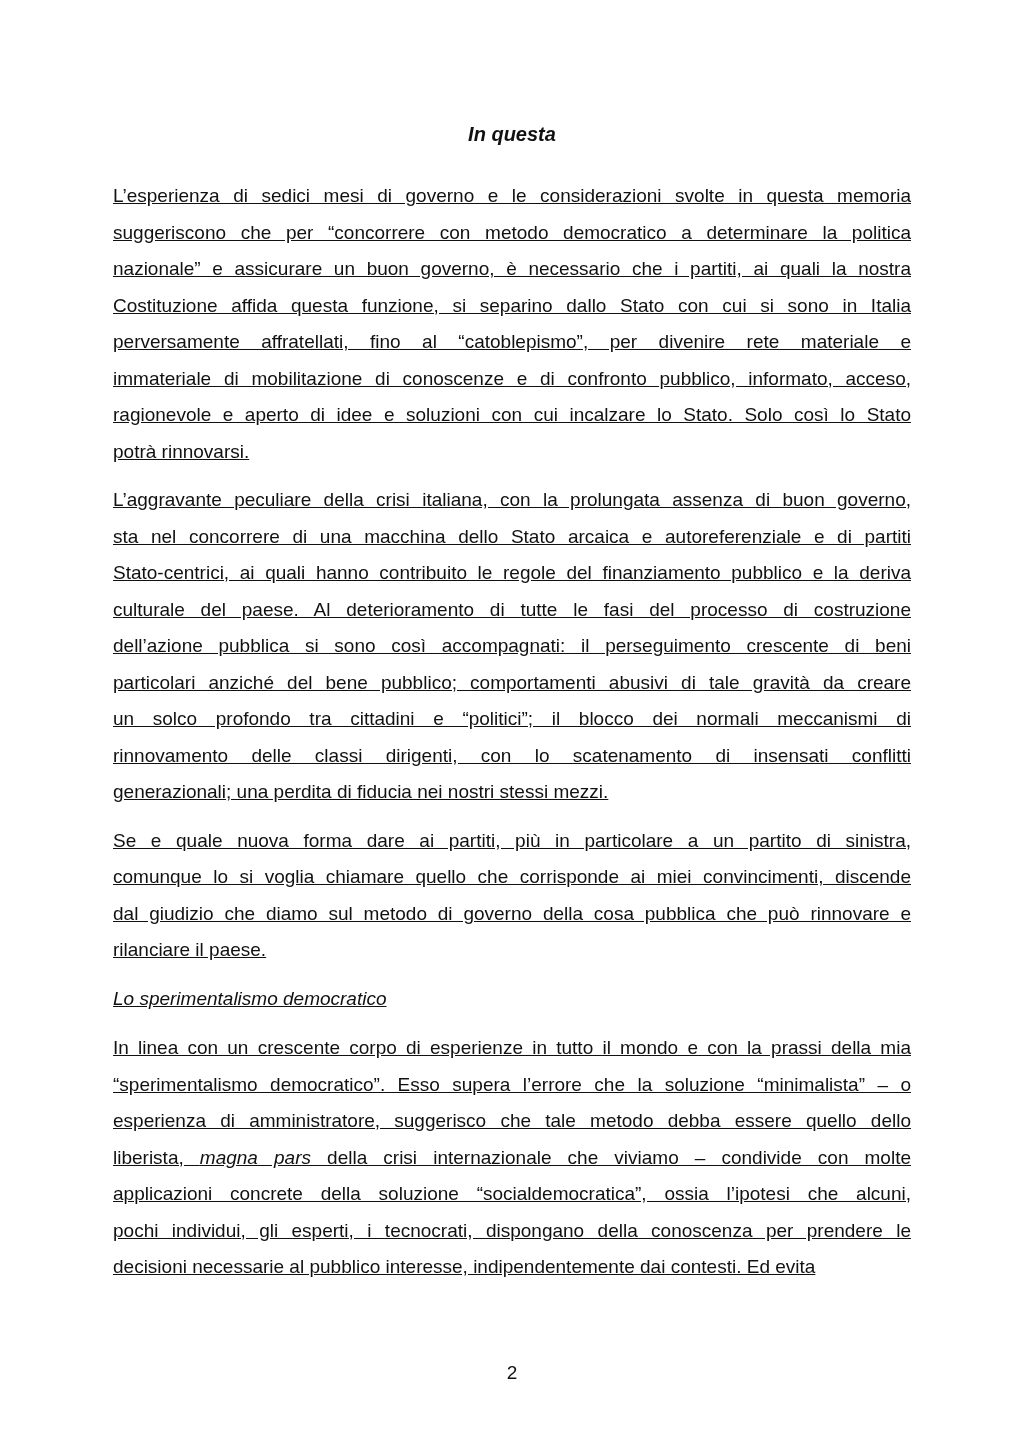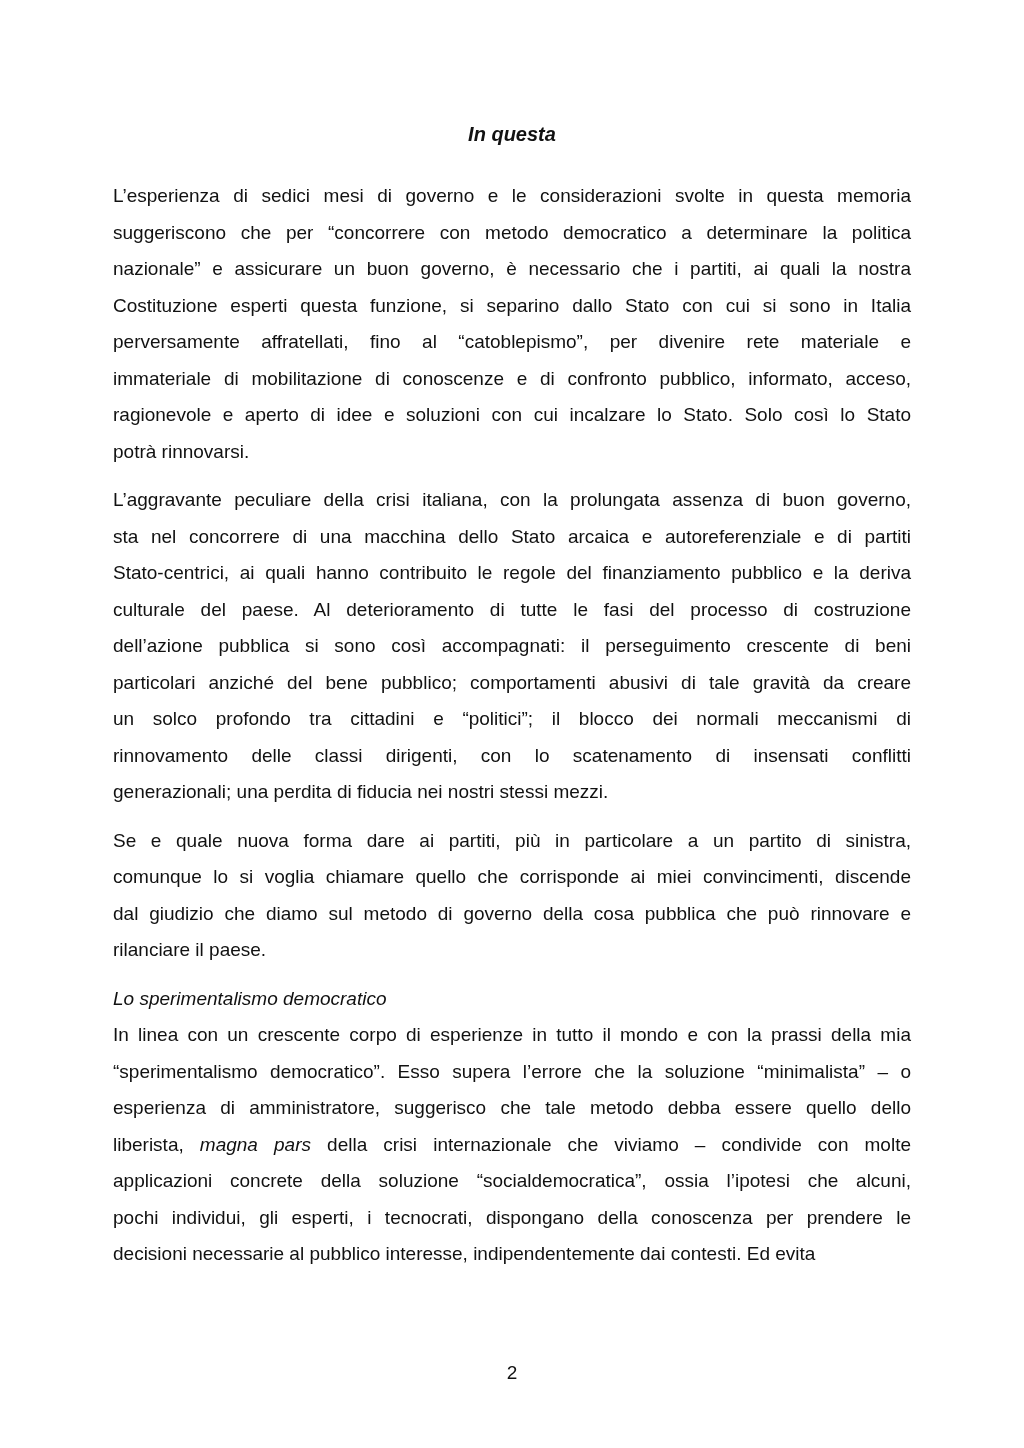--- a/index.html
+++ b/index.html
@@ -30,27 +30,28 @@
     margin-top: 116px;
     font-size: 20px;
     line-height: 36px;
     font-weight: bold;
     font-style: italic;
     text-align: center;
   }
   .title + .section { margin-top: 26px; }
   .section { margin-top: 12px; }
   .section.heading { font-style: italic; }
-  .section.heading + .section { margin-top: 0; }
+  .section.heading + .section { margin-top: 13px; }
   .line {
     font-size: 19px;
     line-height: 36.5px;
     text-align: justify;
     text-align-last: justify;
     white-space: nowrap;
+    text-decoration: underline;
   }
   .line.last,
   .section.heading .line {
     text-align: left;
     text-align-last: left;
     white-space: normal;
   }
   .it { font-style: italic; }
   .page-number {
     position: absolute;
@@ -66,21 +67,21 @@
 <body>
 
 <div class="page">
   <div class="doc">
     <div class="title">In questa</div>
 
   <div class="section body">
         <div class="line">L’esperienza di sedici mesi di governo e le considerazioni svolte in questa memoria</div>
         <div class="line">suggeriscono che per “concorrere con metodo democratico a determinare la politica</div>
         <div class="line">nazionale” e assicurare un buon governo, è necessario che i partiti, ai quali la nostra</div>
-        <div class="line">Costituzione esperti questa funzione, si separino dallo Stato con cui si sono in Italia</div>
+        <div class="line">Costituzione affida questa funzione, si separino dallo Stato con cui si sono in Italia</div>
         <div class="line">perversamente affratellati, fino al “catoblepismo”, per divenire rete materiale e</div>
         <div class="line">immateriale di mobilitazione di conoscenze e di confronto pubblico, informato, acceso,</div>
         <div class="line">ragionevole e aperto di idee e soluzioni con cui incalzare lo Stato. Solo così lo Stato</div>
         <div class="line last">potrà rinnovarsi.</div>
       </div>
       <div class="section body">
         <div class="line">L’aggravante peculiare della crisi italiana, con la prolungata assenza di buon governo,</div>
         <div class="line">sta nel concorrere di una macchina dello Stato arcaica e autoreferenziale e di partiti</div>
         <div class="line">Stato-centrici, ai quali hanno contribuito le regole del finanziamento pubblico e la deriva</div>
         <div class="line">culturale del paese. Al deterioramento di tutte le fasi del processo di costruzione</div>

